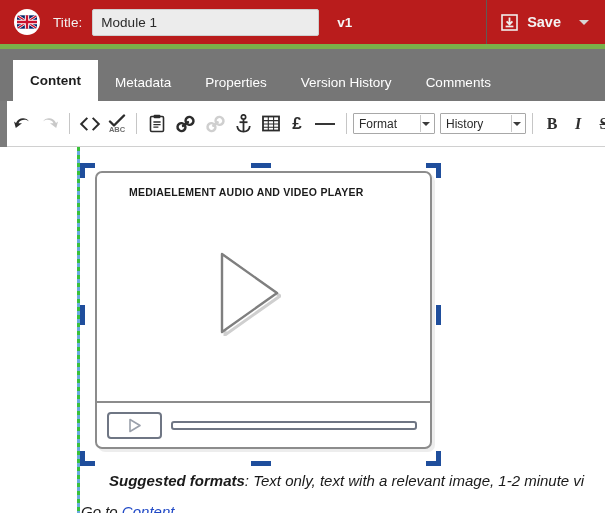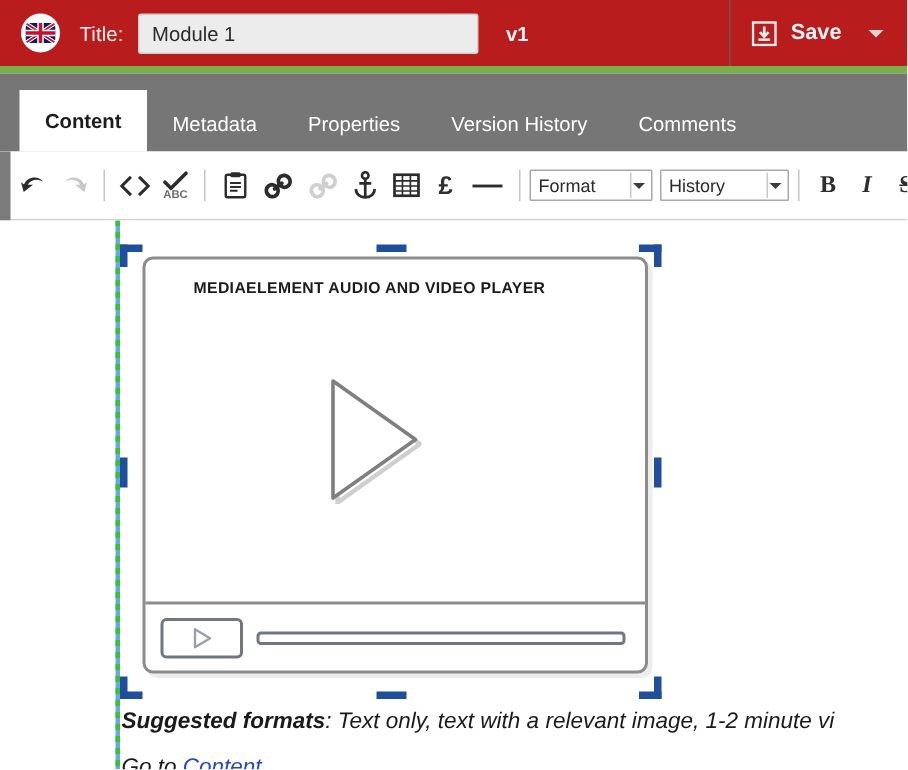--- a/index.html
+++ b/index.html
@@ -308,21 +308,21 @@
 
   
   .body-line {
     position: absolute;
     left: 81px;
     font-size: 15px;
     font-style: italic;
     color: #1a1a1a;
     white-space: nowrap;
   }
-  .body-line.l1 { top: 472px; }
+  .body-line.l1 { top: 472px; margin-left: 28px; }
   .body-line.l2 { top: 503px; }
   .body-line b { font-weight: bold; }
   .link-blue { color: #2049c6; text-decoration: underline; }
 </style>
 </head>
 <body>
 
 <div id="app">
 
   <div class="header">

